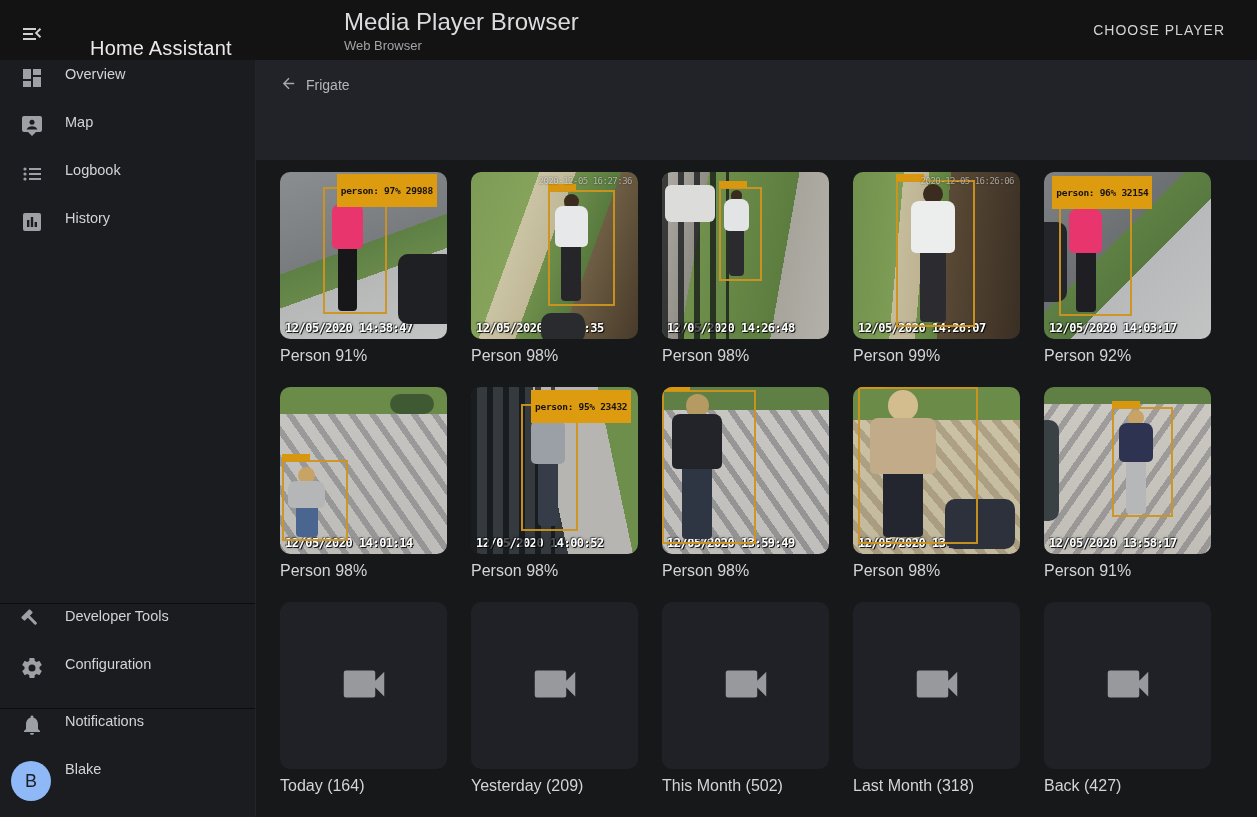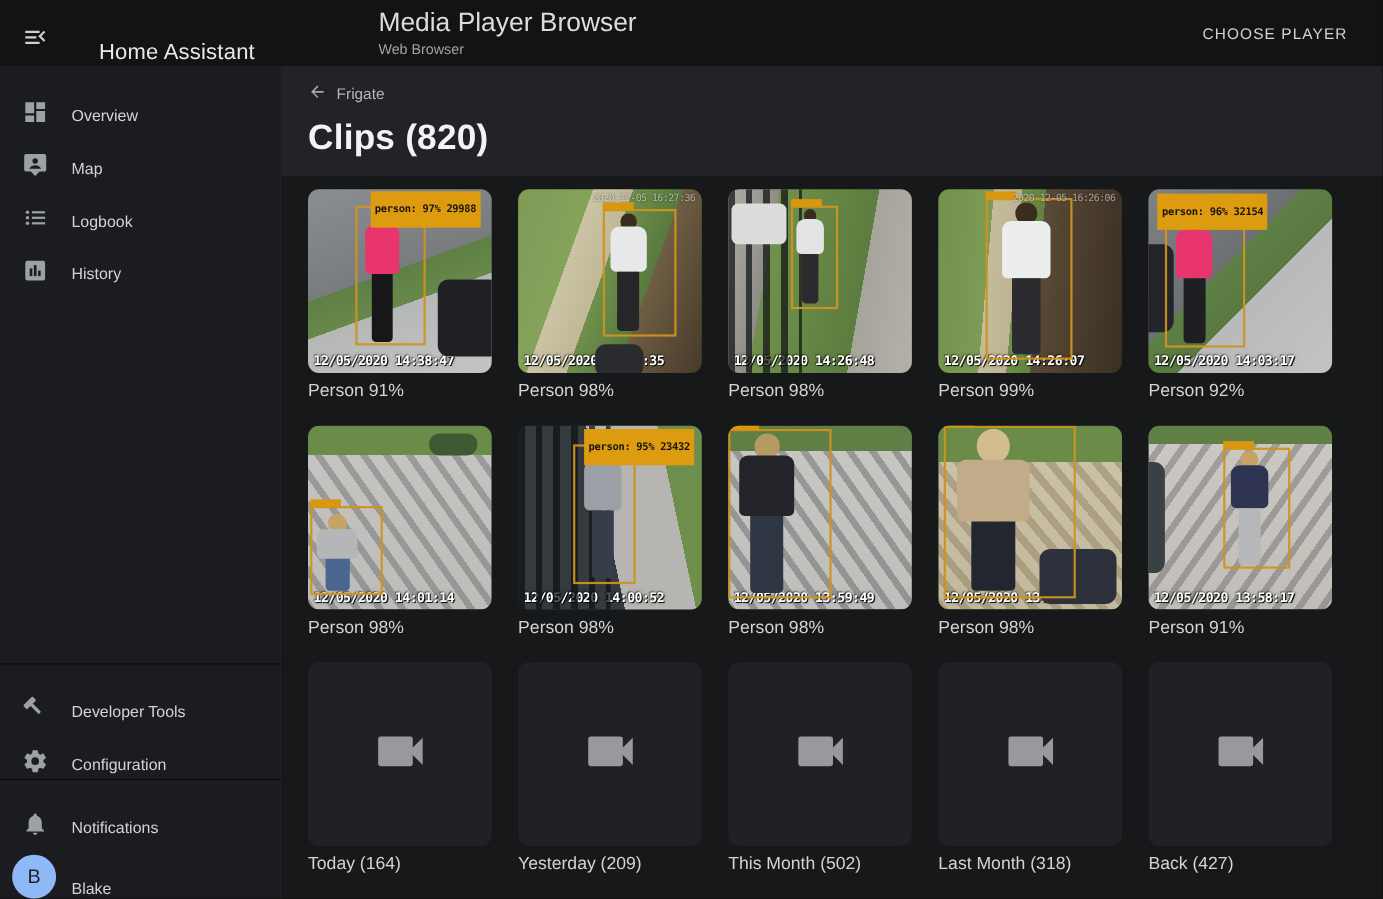--- a/index.html
+++ b/index.html
@@ -15,21 +15,21 @@
   .media-head .s{font-size:13px;color:#a2a3a6;margin-top:2px}
   .choose-player{position:absolute;right:24px;top:50%;transform:translateY(-50%);
     font-size:14px;font-weight:500;letter-spacing:1px;color:#d2d3d5;padding:8px 8px;cursor:pointer;border-radius:4px}
 
   
   .shell{display:flex;height:757px}
 
   
   .sidebar{width:256px;background:#1b1c1f;display:flex;flex-direction:column;border-right:1px solid rgba(255,255,255,.04)}
   .nav{padding-top:6px}
-  .side-item{height:48px;display:flex;align-items:flex-end;cursor:pointer;color:#d2d3d5;font-size:14.5px}
+  .side-item{height:48px;display:flex;align-items:flex-start;cursor:pointer;color:#d2d3d5;font-size:14.5px}
   .side-item .icon{width:24px;height:24px;margin-left:20px;flex:0 0 24px;display:flex;align-items:center;justify-content:center}
   .side-item .icon svg{fill:#9da0a6}
   .side-item .lbl{margin-left:21px;white-space:nowrap}
   .side-item.selected{background:#282a31;color:#a3b7f8}
   .side-item.selected .icon svg{fill:#8fa9f5}
   .side-spacer{flex:1}
   .side-divider{border-top:1px solid rgba(0,0,0,.55);margin:4px 0}
   .avatar{width:40px;height:40px;border-radius:50%;background:#8fb8f6;color:#1d1e22;display:flex;align-items:center;justify-content:center;
     font-size:18px;font-weight:500;margin-left:11px;flex:0 0 40px}
   .side-item.user .lbl{margin-left:14px}
@@ -198,21 +198,20 @@
   <div class="content">
     <div class="content-header">
       <span class="breadcrumb">
         <span>
           <svg width="17" height="17" viewBox="0 0 24 24">
               <path d="M20 11v2H7.83l5.59 5.59L12 20l-8-8 8-8 1.42 1.41L7.83 11z"></path>
             </svg>
         </span>
         <span>Frigate</span>
       </span>
-      <div class="page-title">Clips (820)</div>
     </div>
 
     <div class="grid-area">
       <div class="grid">
 
         <div class="card">
           <div class="thumb t1">
             <div class="chip" style="top:2px;left:34%">person: 97% 29988</div>
             <div class="bbox" style="left:26%;top:9%;width:38%;height:76%"></div>
             <div class="person" style="--hair:#241b18;--top:#e8356d;--bottom:#17171a;left:31%;top:12%;width:19%;height:71%">

